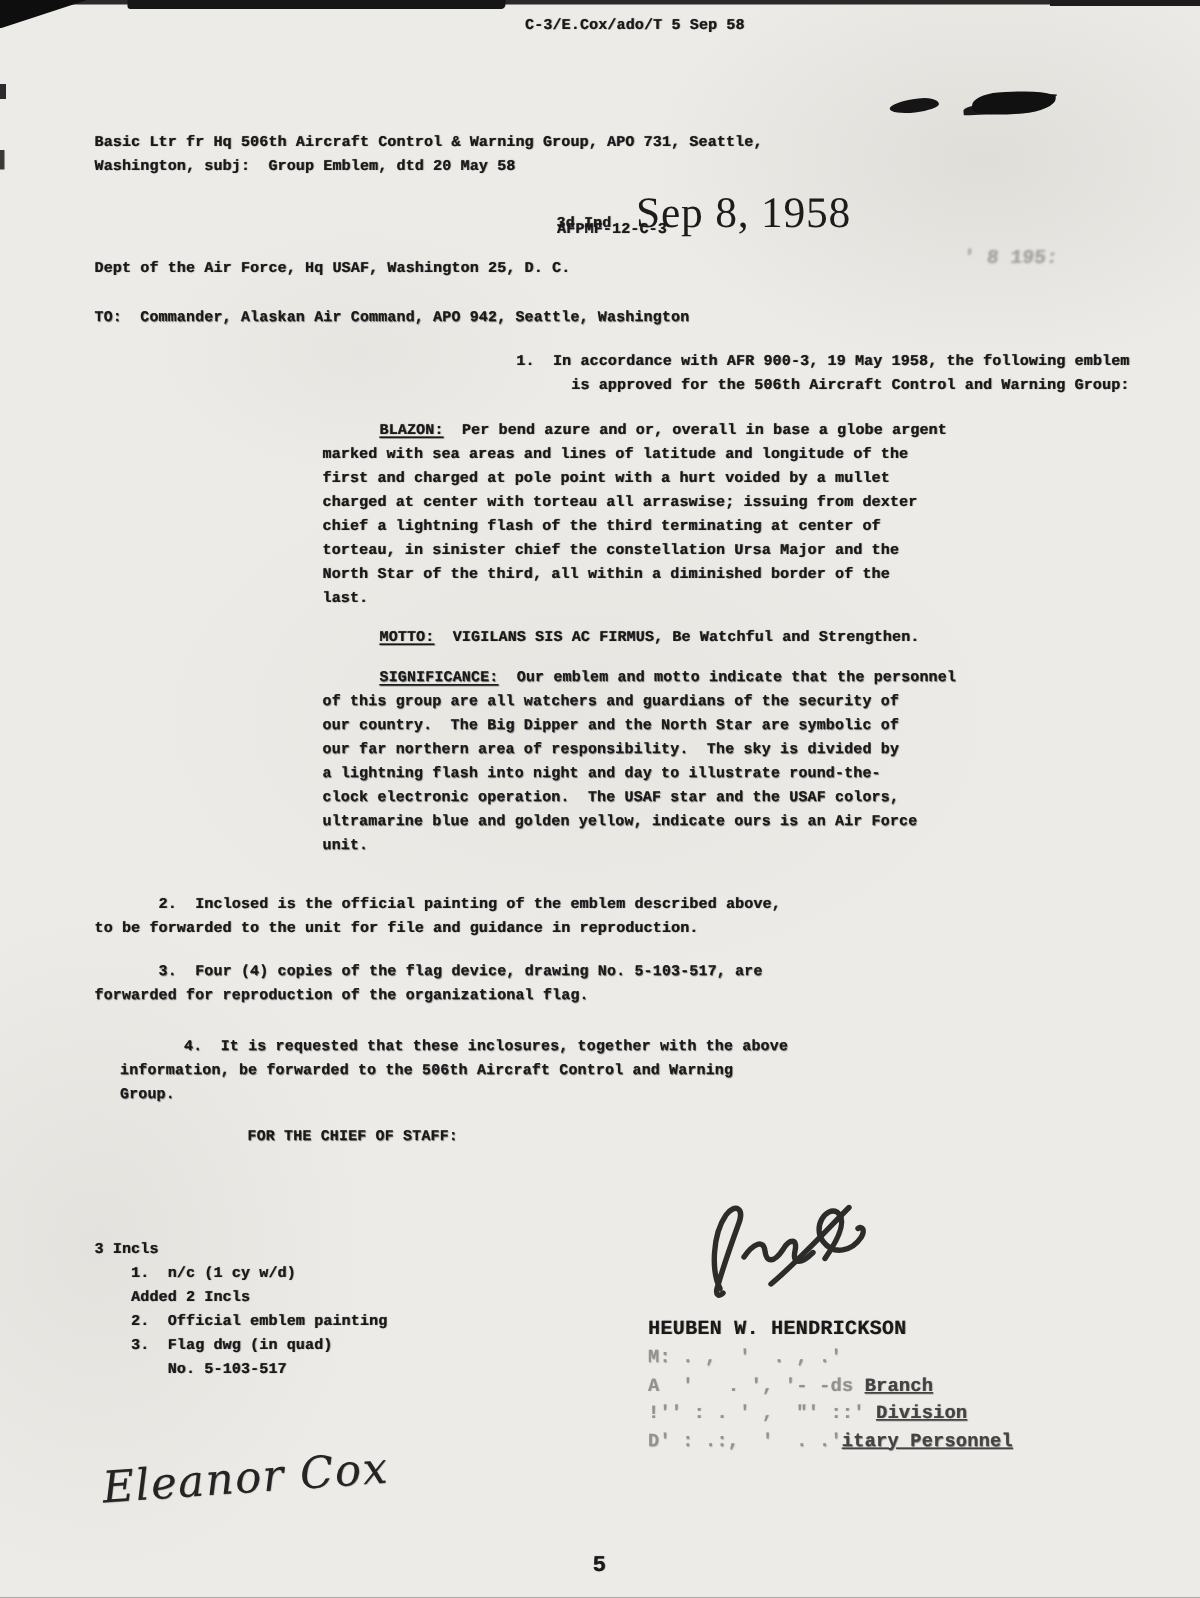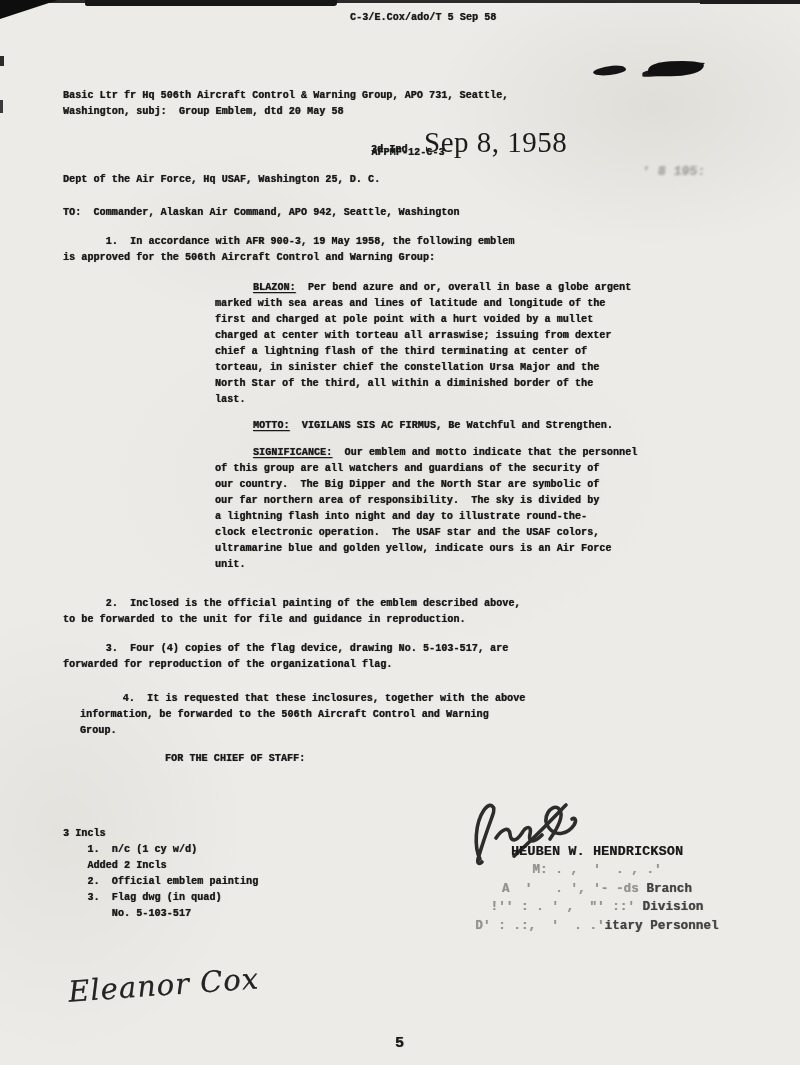--- a/index.html
+++ b/index.html
@@ -18,21 +18,21 @@
         text-shadow:.4px .4px .7px rgba(25,25,25,.65), -.2px 0 .4px rgba(25,25,25,.35);
         letter-spacing:.1px;}
   .content{position:absolute;left:63px;top:10px;width:690px;}
   .u{text-decoration:underline;text-underline-offset:2px;padding-left:38px;}
   .ref{margin-left:287px;}
   .basic{margin-top:62px;}
   .symrow{margin-top:22px;position:relative;height:16px;text-align:center;}
   .symrow .ind{position:absolute;left:308px;top:0;}
   .dept{margin-top:14px;}
   .to{margin-top:17px;}
-  .p1{margin-top:13px;}
+  .p1{margin-top:13px;text-align:right;}
   .blz{margin-top:14px;margin-left:152px;width:500px;}
   .motto{margin-top:10px;margin-left:152px;width:520px;}
   .sig{margin-top:11px;margin-left:152px;width:510px;}
   .p2{margin-top:23px;}
   .p3{margin-top:13px;}
   .p4{margin-top:18px;margin-left:17px;}
   .chief{margin-top:12px;margin-left:102px;}
   .incls{margin-top:59px;}
   
   .top-line{position:absolute;top:0;left:0;width:800px;height:3px;background:#2a2a2a;}
@@ -46,25 +46,25 @@
          border-radius:60% 40% 50% 50%/50% 60% 40% 50%;transform:rotate(-7deg);}
   .blob2{position:absolute;left:648px;top:61px;width:56px;height:15px;background:#111;
          border-radius:35% 65% 45% 55%/55% 45% 65% 35%;transform:rotate(-4deg);
          box-shadow:-10px 3px 0 -4px #1a1a1a, 6px -2px 0 -5px #1a1a1a;}
   .date-stamp{position:absolute;left:424px;top:126px;
               font-family:"Liberation Serif", serif;font-weight:400;
               font-size:29px;letter-spacing:.5px;color:#1c1c1c;white-space:nowrap;text-align:center;}
   .faint-stamp{position:absolute;left:642px;top:164px;font-size:13px;opacity:.32;
                filter:blur(.8px);transform:skewX(-6deg);white-space:nowrap;}
   .scrawl{position:absolute;left:462px;top:793px;}
-  .sigblock{position:absolute;left:432px;top:842px;width:330px;text-align:center;}
+  .sigblock{position:absolute;left:432px;top:877px;width:330px;}
   .sigblock .name{font-size:13.5px;line-height:19px;text-shadow:.4px .4px .6px rgba(25,25,25,.55);}
   .sigblock .ln{font-size:12.5px;line-height:18.5px;white-space:pre;}
   .fnt{opacity:.42;filter:blur(.35px);}
-  .clr{opacity:.8;}
+  .clr{opacity:.8;text-decoration:underline;}
   .handwriting{position:absolute;left:68px;top:968px;
                font-family:"DejaVu Serif", serif;font-style:italic;font-weight:400;
                font-size:29px;color:#242424;transform:rotate(-4deg);letter-spacing:1px;
                text-shadow:.3px .3px .5px rgba(30,30,30,.5);}
   .pagenum{position:absolute;left:0;bottom:13px;width:100%;text-align:center;
            font-size:15px;letter-spacing:1px;}
 </style>
 </head>
 <body>
 

